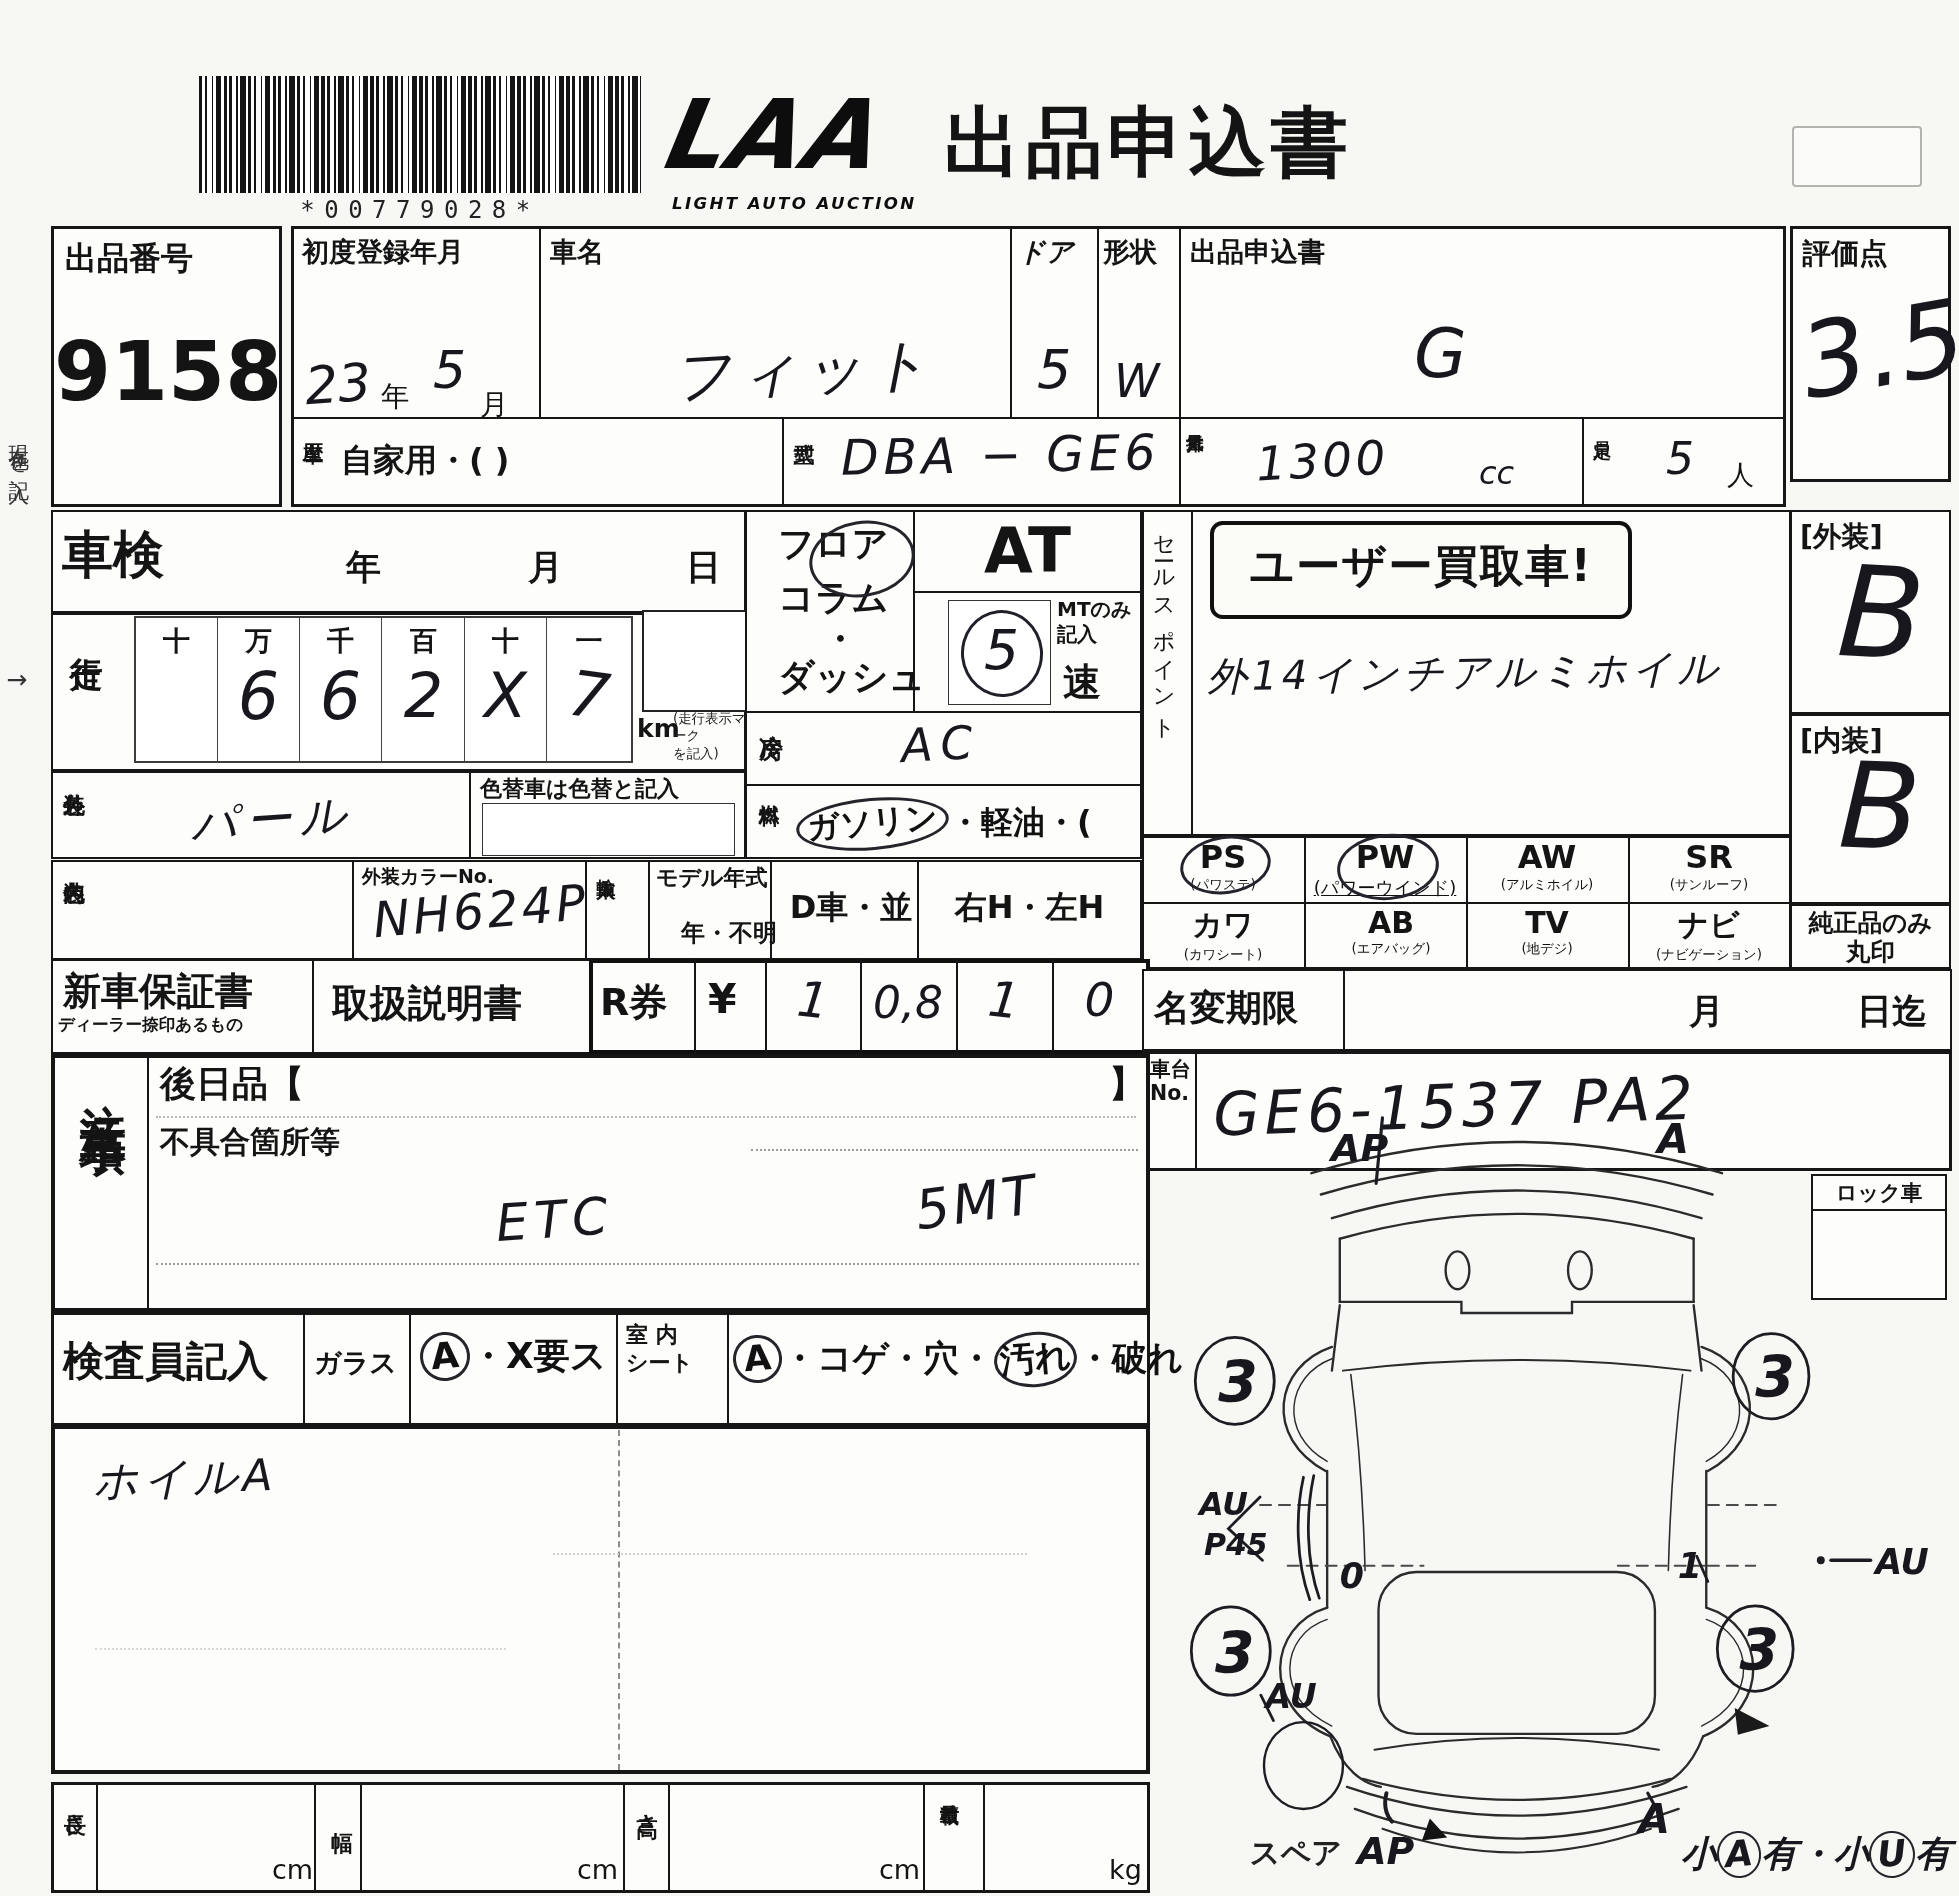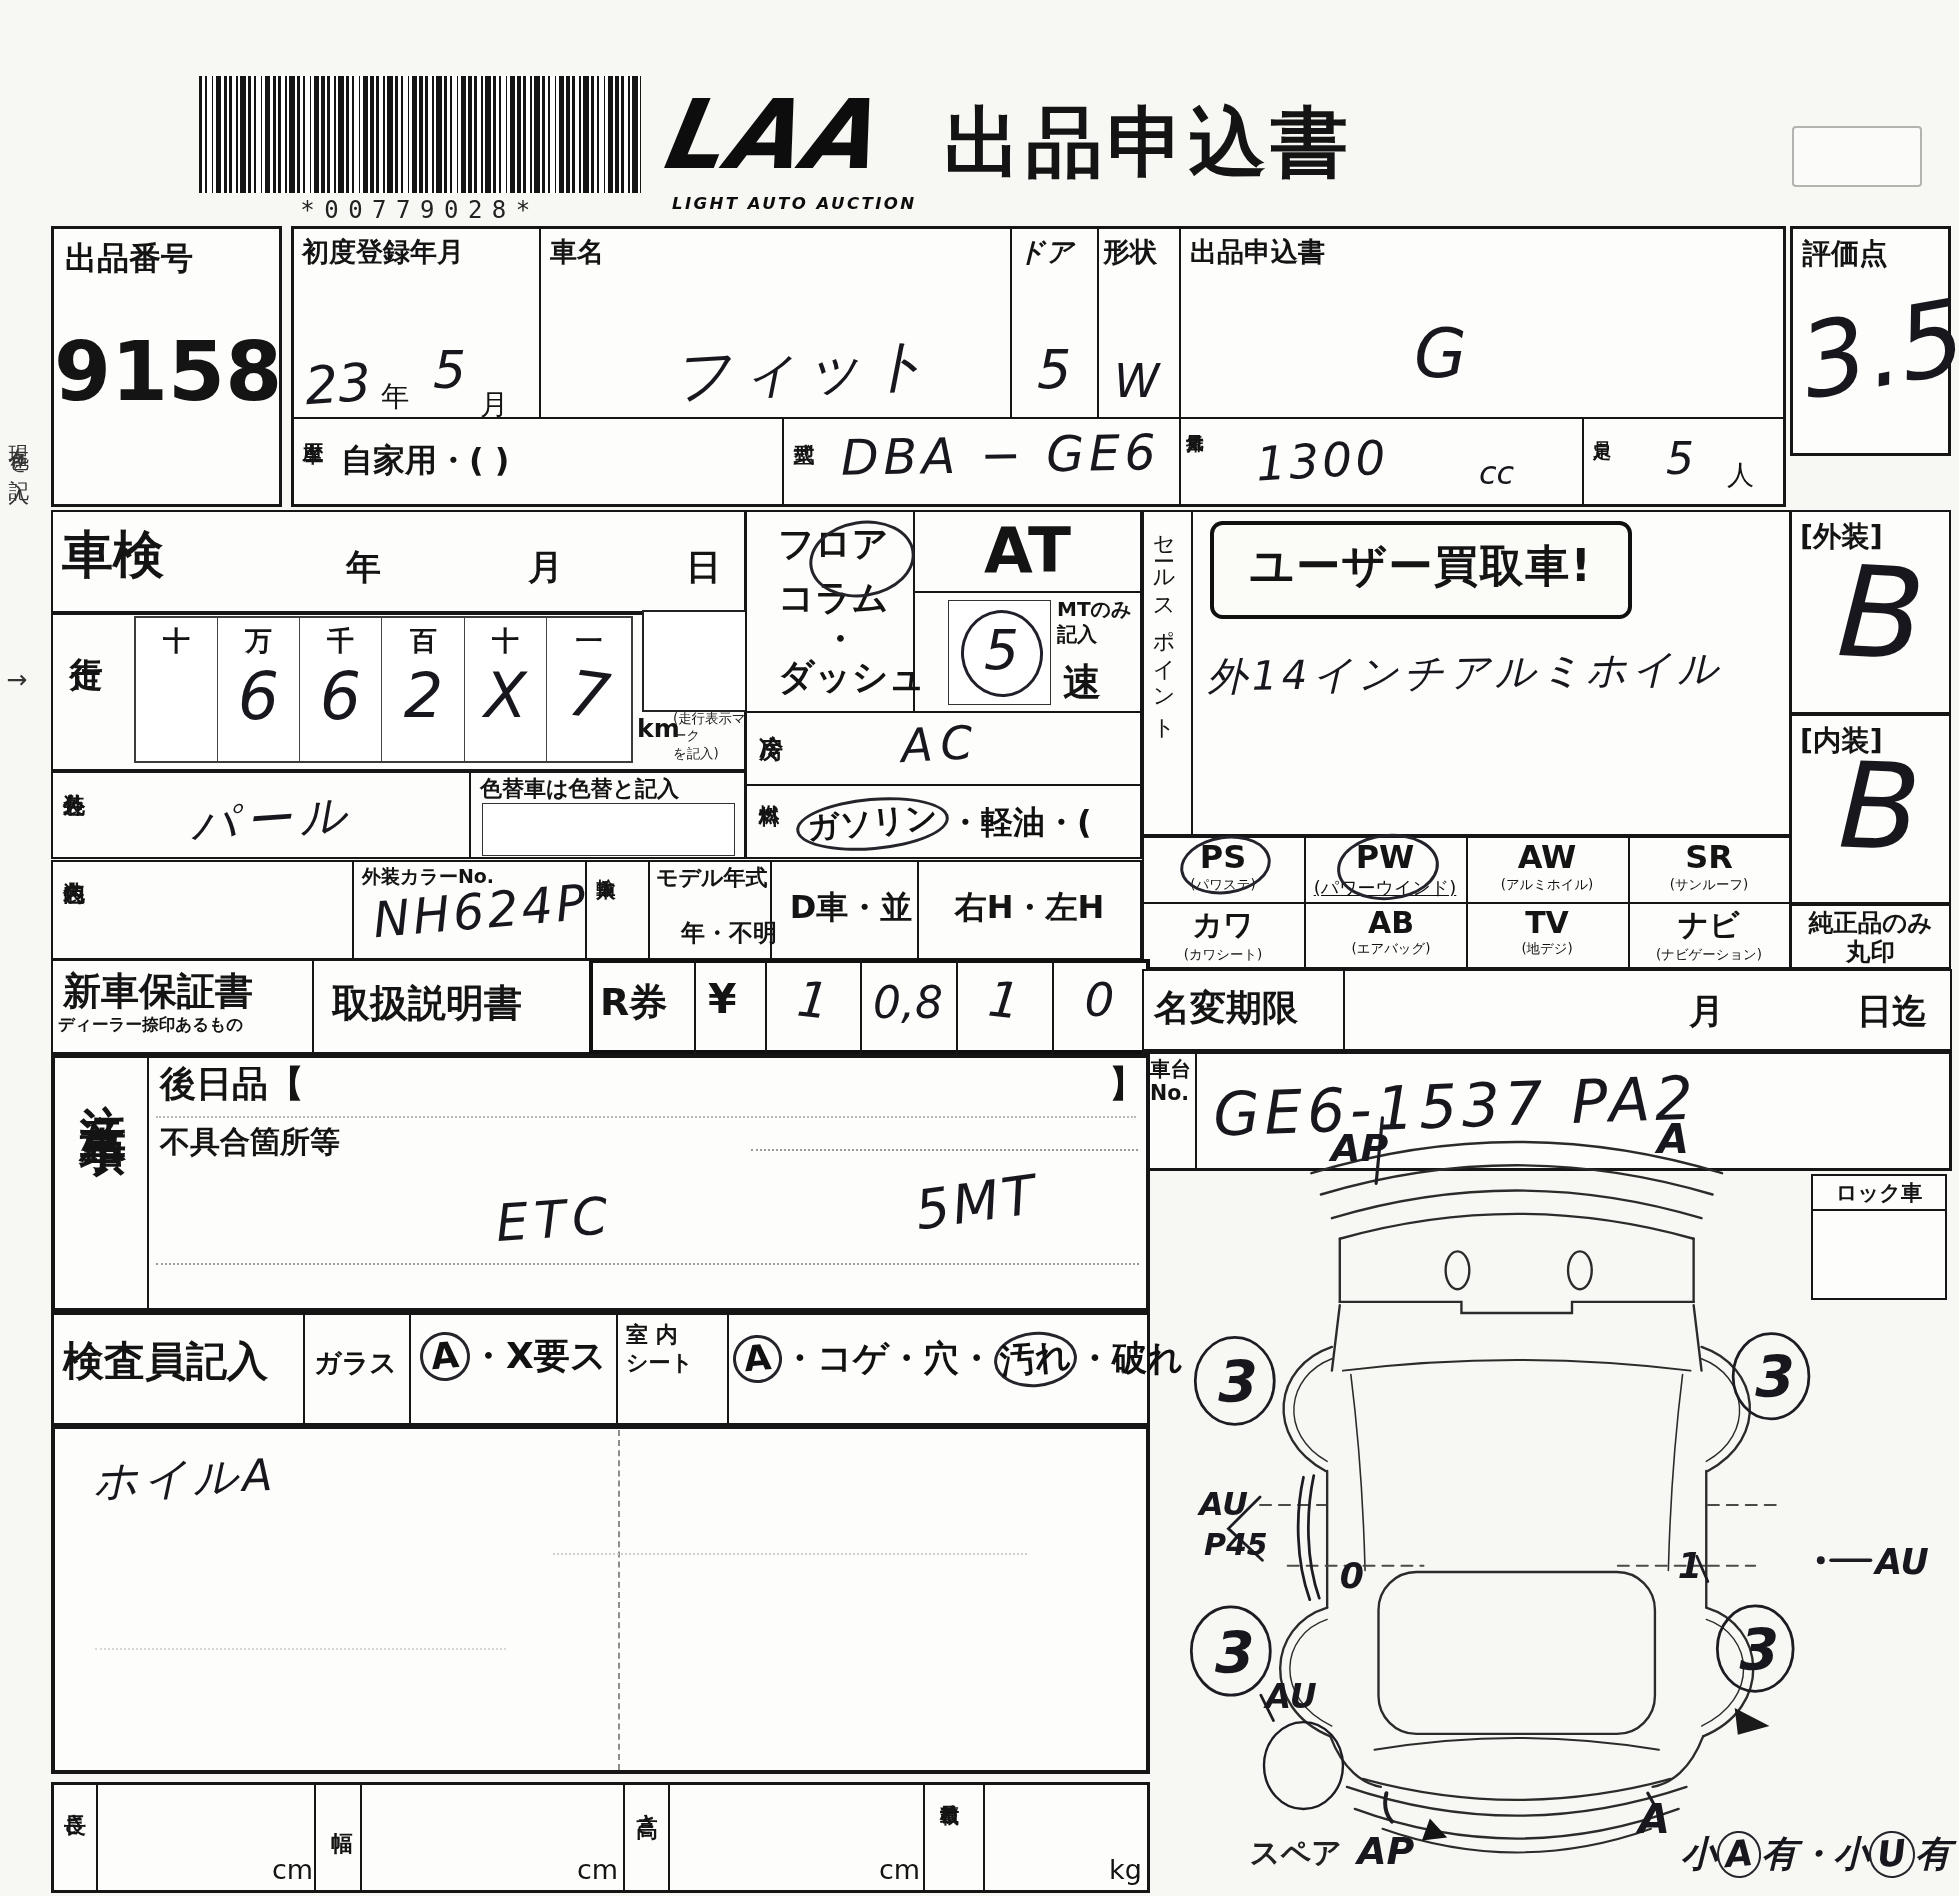--- a/index.html
+++ b/index.html
@@ -68,21 +68,21 @@
   <div class="a hand" style="left:841px;top:427px;font-size:49px;letter-spacing:4.7px;transform:rotate(-1deg);">DBA − GE6</div>
   <div class="vl" style="left:1179px;top:417px;height:90px;"></div>
   <div class="a lbl v" style="left:1185px;top:421px;font-size:17.4px;line-height:19px;">排気量</div>
   <div class="a hand" style="left:1256px;top:433px;font-size:47px;letter-spacing:3.2px;transform:rotate(-3deg);">1300</div>
   <div class="a hand" style="left:1479px;top:454px;font-size:32px;">cc</div>
   <div class="vl" style="left:1582px;top:417px;height:90px;"></div>
   <div class="a lbl v" style="left:1590px;top:427px;font-size:17.4px;">定員</div>
   <div class="a hand" style="left:1666px;top:433px;font-size:44px;">5</div>
   <div class="a lbl" style="left:1727px;top:457px;font-size:27px;font-weight:normal;">人</div>
 
-  <div class="bx bx4" style="left:1790px;top:226px;width:161px;height:230px;">
+  <div class="bx bx4" style="left:1790px;top:226px;width:161px;height:256px;">
     <div class="a lbl" style="left:9.5px;top:6.3px;font-size:28.4px;">評価点</div>
     <div class="a hand" style="left:8px;top:62px;width:142px;text-align:center;font-size:103px;transform:rotate(-10deg);">3.5</div>
   </div>
 
   <div class="bx" style="left:51px;top:510px;width:695px;height:103px;"></div>
   <div class="a lbl" style="left:62px;top:521px;font-size:51px;">車検</div>
   <div class="a lbl" style="left:346px;top:544px;font-size:35px;">年</div>
   <div class="a lbl" style="left:528px;top:544px;font-size:35px;">月</div>
   <div class="a lbl" style="left:686px;top:544px;font-size:35px;">日</div>
 

